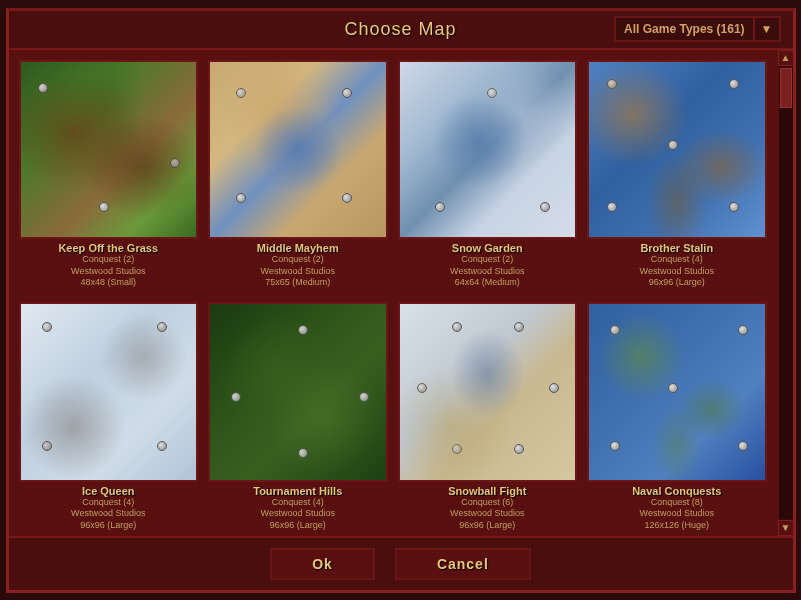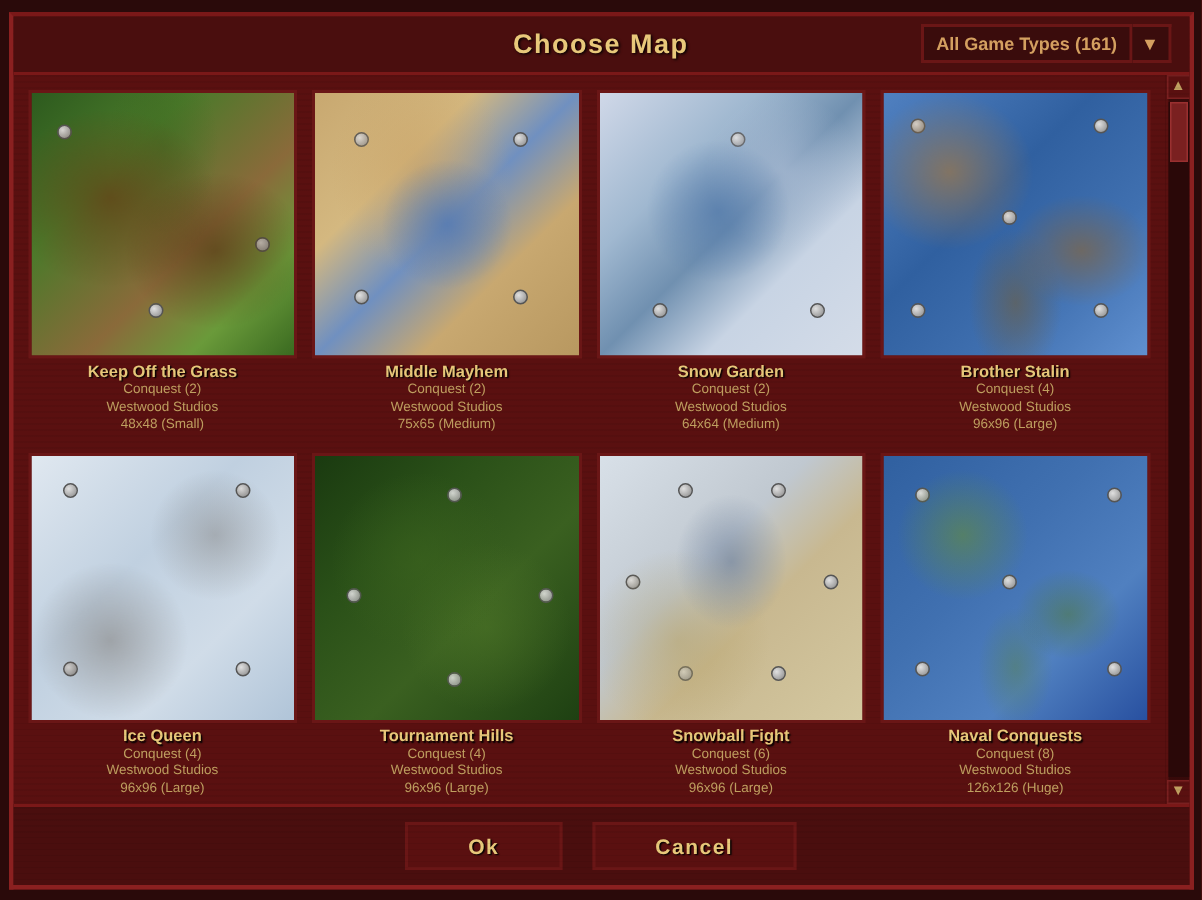--- a/index.html
+++ b/index.html
@@ -48,21 +48,21 @@
       padding: 8px 12px;
       background: #4a0e0e;
       border-bottom: 2px solid #7a1818;
       position: relative;
       flex-shrink: 0;
     }
 
     .header-title {
       color: #e8c87a;
       font-size: 18px;
-      font-weight: bold;
+      font-weight: normal;
       text-shadow: 1px 1px 2px #000;
       letter-spacing: 1px;
     }
 
     .filter-dropdown {
       position: absolute;
       right: 12px;
       top: 50%;
       transform: translateY(-50%);
       display: flex;

